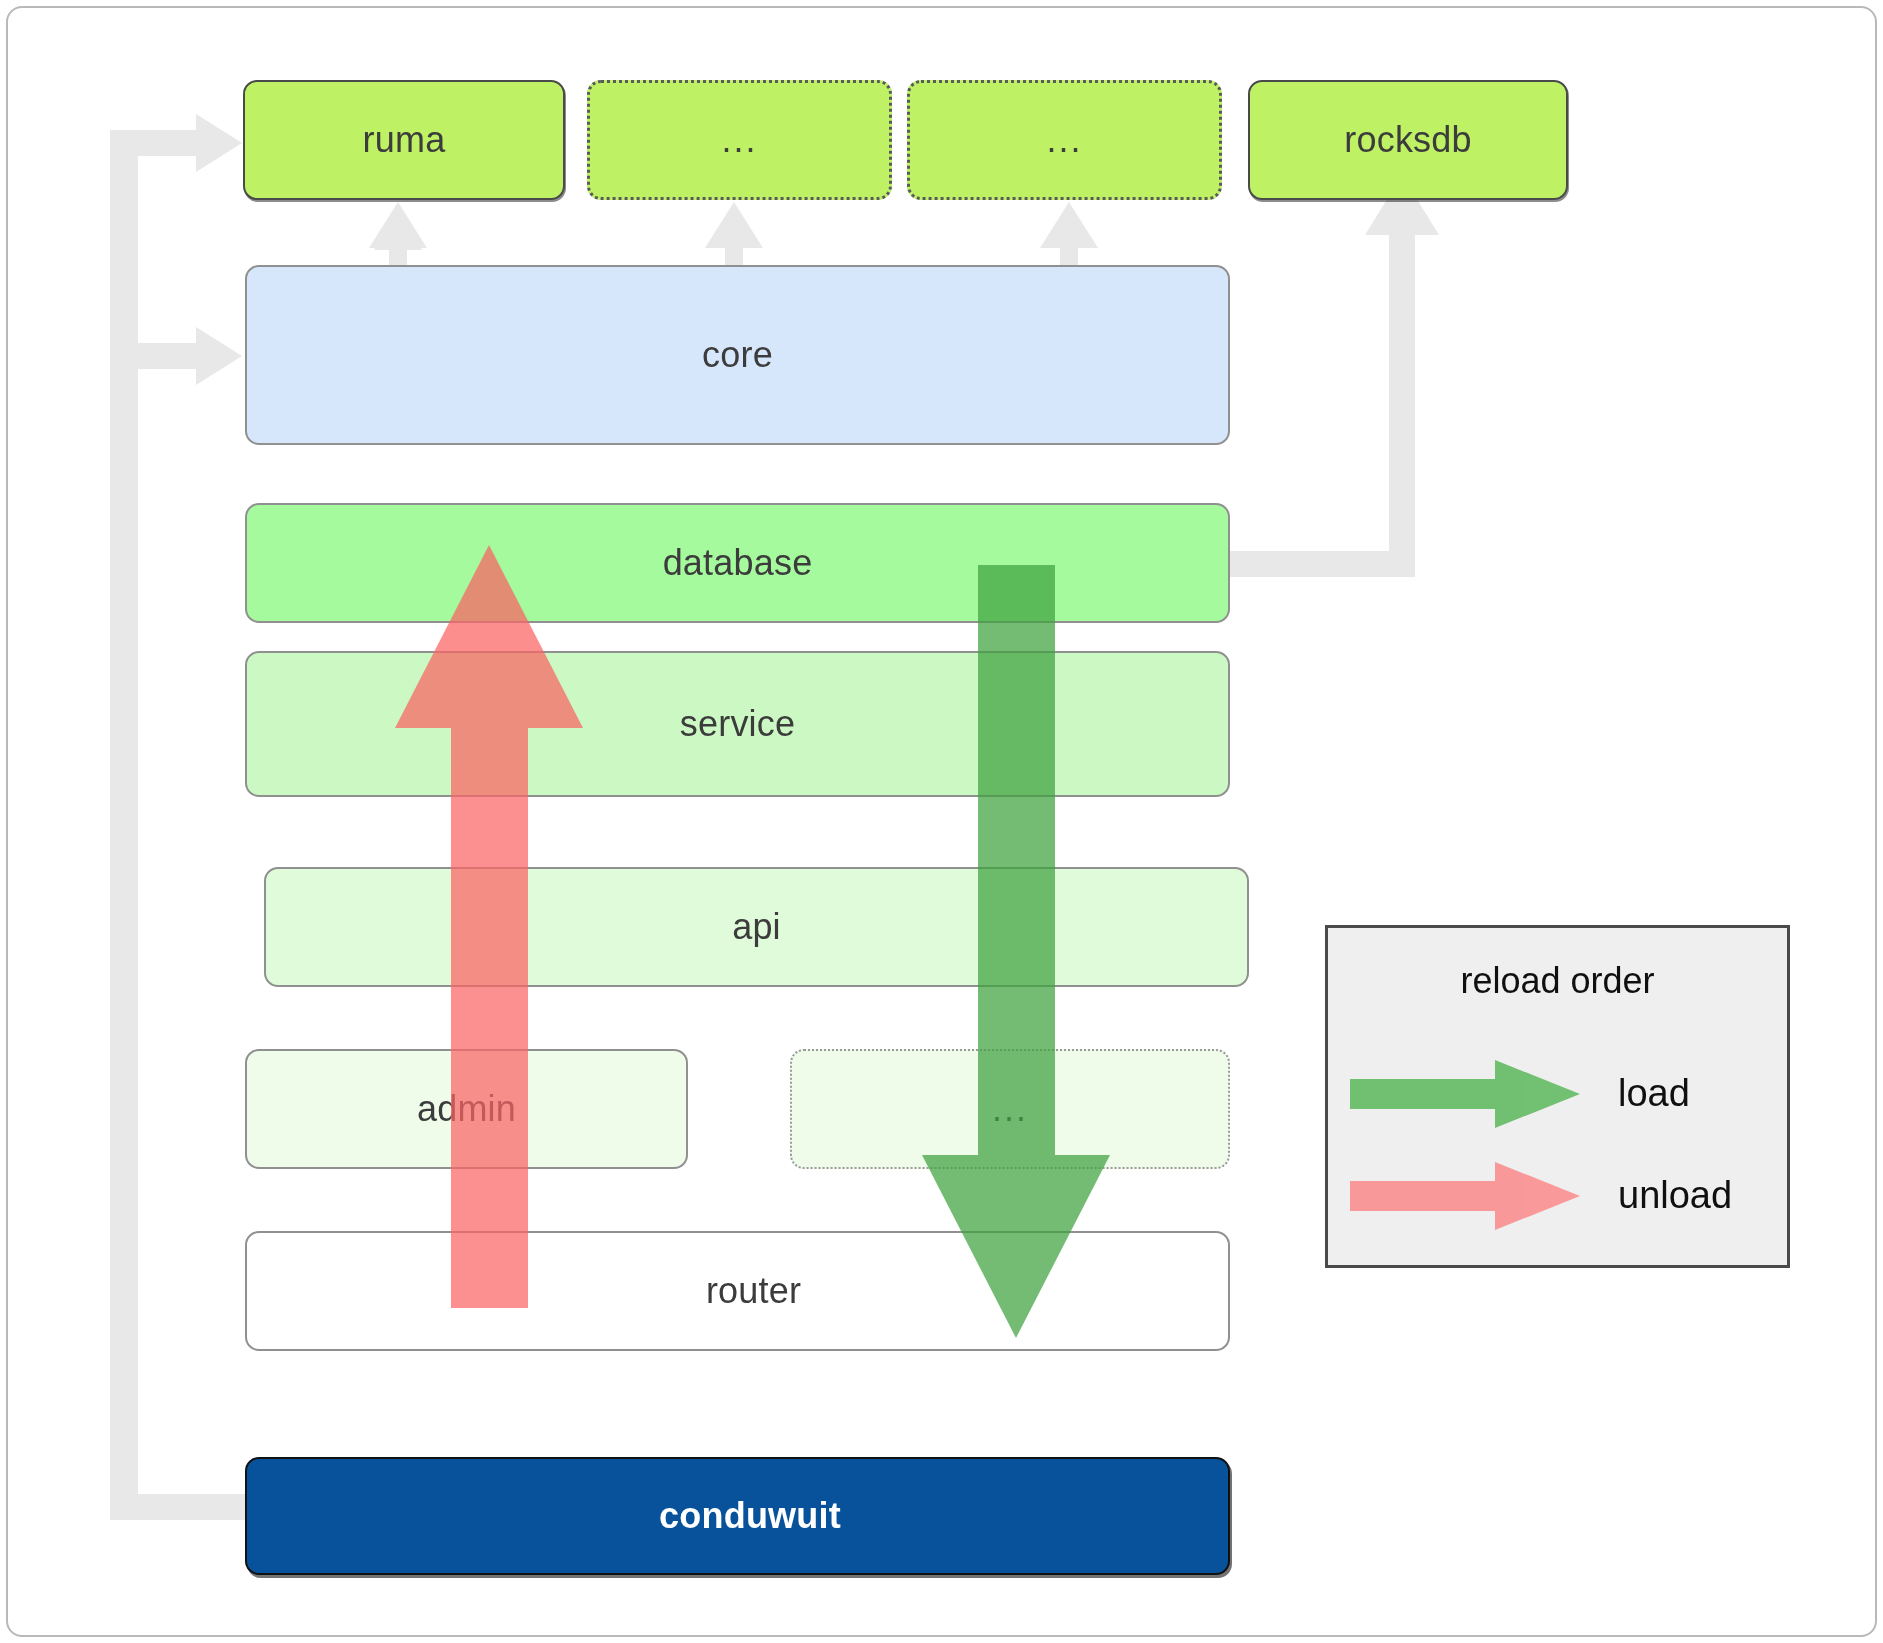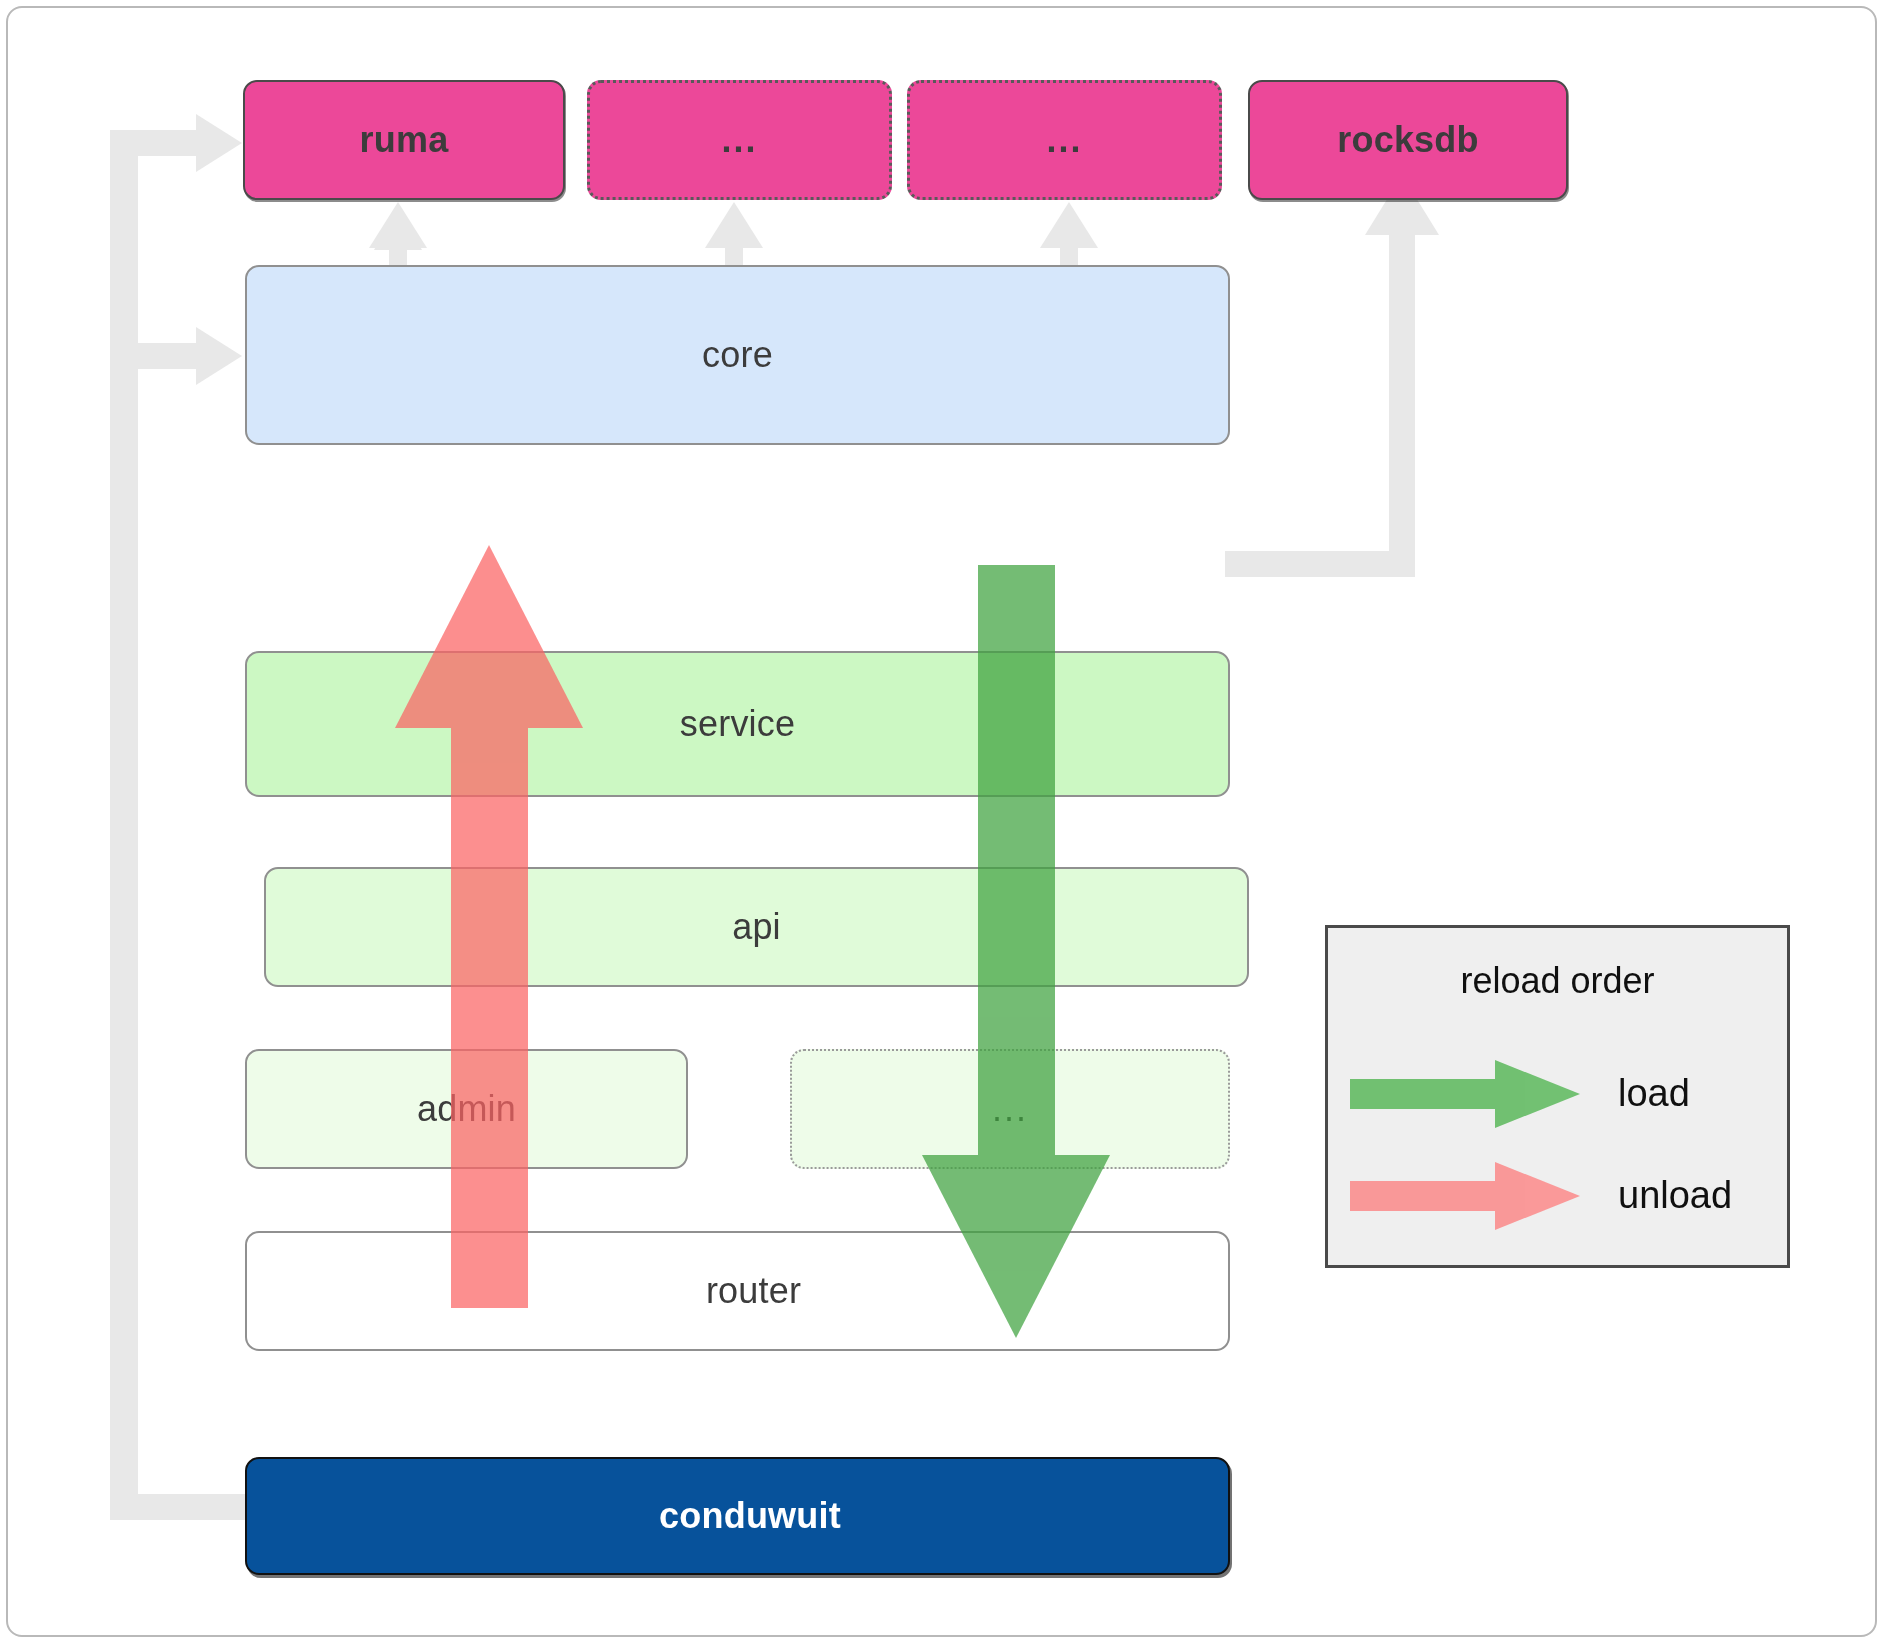--- a/index.html
+++ b/index.html
@@ -39,25 +39,24 @@
     box-sizing: border-box;
     display: flex;
     align-items: center;
     justify-content: center;
     border-radius: 12px;
     color: #3c3c3c;
     font-size: 36px;
     letter-spacing: .2px;
   }
   .dep {
-    background: #ec4899;
+    background: #bef264;
     border: 2px solid #4a4a4a;
     border-radius: 14px;
     box-shadow: 1px 2px 0 rgba(0,0,0,.45);
-    font-weight: bold;
   }
   .dep.dotted {
     border: 3px dotted #5a5a5a;
     box-shadow: none;
   }
   .layer {
     border: 2px solid #909090;
     border-radius: 14px;
     align-items: center;
   }
@@ -162,20 +161,23 @@
   </div>
 
   <div class="node dep" style="left:1248px; top:80px; width:320px; height:120px;justify-content:center;">
     <span>rocksdb</span>
   </div>
 
   <div class="node layer" style="left:245px; top:265px; width:985px; height:180px; background:#d6e7fb;">
     <span>core</span>
   </div>
 
+  <div class="node layer" style="left:245px; top:503px; width:985px; height:120px; background:#a4fa9c;">
+    <span>database</span>
+  </div>
 
   <div class="node layer" style="left:245px; top:651px; width:985px; height:146px; background:#ccf8c3;">
     <span>service</span>
   </div>
 
   <div class="node layer" style="left:245px; top:867px; width:985px; height:120px; background:#e0fbd9;margin-left:19px;">
     <span>api</span>
   </div>
 
   <div class="node layer" style="left:245px; top:1049px; width:443px; height:120px; background:#eefce9;">

